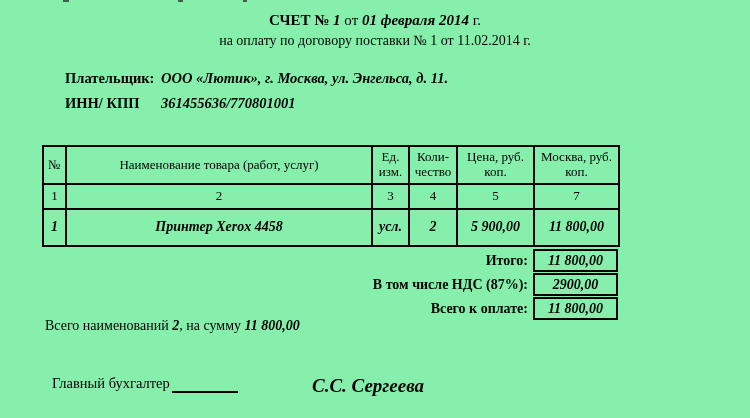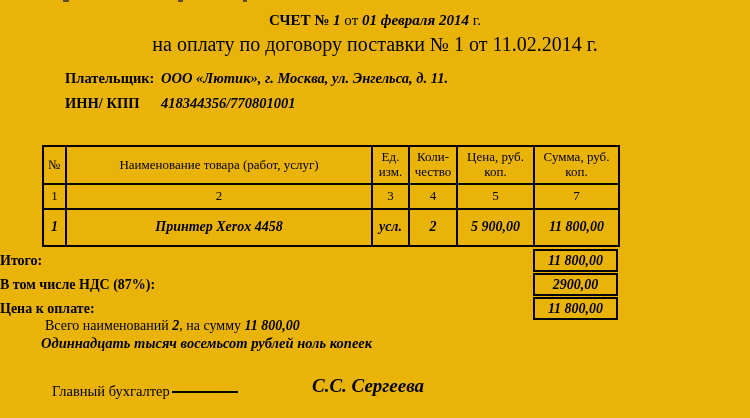--- a/index.html
+++ b/index.html
@@ -1,91 +1,91 @@
 <!DOCTYPE html>
 <html><head>
 <meta charset="utf-8">
 <style>
   html,body{margin:0;padding:0;background:#fff;}
   .page{
     position:relative;
     width:750px;height:418px;
-    background:#eab308;
+    background:#86efac;
     font-family:"Liberation Serif","DejaVu Serif",serif;
     color:#000;
     overflow:hidden;
   }
   .abs{position:absolute;}
   .remnant{position:absolute;top:0;height:2px;background:#2e2e2e;opacity:.75;}
   .title{top:12px;left:0;width:100%;text-align:center;font-size:15px;white-space:nowrap;}
-  .subtitle{top:33px;left:0;width:100%;text-align:center;font-size:20px;white-space:nowrap;}
+  .subtitle{top:33px;left:0;width:100%;text-align:center;font-size:14px;white-space:nowrap;}
   .b{font-weight:bold;}
   .bi{font-weight:bold;font-style:italic;}
   .payer-row{left:65px;font-size:14.5px;white-space:nowrap;}
   .payer-label{display:inline-block;width:96px;font-weight:bold;}
   .payer-value{font-weight:bold;font-style:italic;}
   table.inv{
     position:absolute;left:42px;top:145px;
     border-collapse:collapse;table-layout:fixed;
     width:576px;font-size:13px;
   }
   table.inv td{border:2px solid #000;text-align:center;vertical-align:middle;padding:1px 2px;line-height:1.15;}
   tr.hdr td{height:34px;}
   tr.numrow td{height:21px;}
   tr.datarow td{height:33px;font-size:14px;font-weight:bold;font-style:italic;}
-  .totals-label{height:23px;line-height:23px;left:0;width:528px;font-weight:bold;font-size:14px;}
+  .totals-label{height:23px;line-height:23px;left:0;width:528px;text-align:right;font-weight:bold;font-size:14px;}
   .totals-box{
     left:533px;width:85px;height:23px;
     border:2px solid #000;box-sizing:border-box;
     display:flex;align-items:center;justify-content:center;
     font-weight:bold;font-style:italic;font-size:14px;
   }
   .summary1{left:45px;top:318px;font-size:14px;white-space:nowrap;}
   .summary2{left:41px;top:335px;font-size:14.5px;font-weight:bold;font-style:italic;white-space:nowrap;}
-  .sig-label{left:52px;top:375px;font-size:14.5px;margin-top:8px;}
+  .sig-label{left:52px;top:375px;font-size:14.5px;}
   .sig-line{left:172px;top:391px;width:66px;height:0;border-top:2px solid #000;}
   .sig-name{left:312px;top:375px;font-size:19px;font-weight:bold;font-style:italic;}
 </style>
 </head>
 <body>
 
 <div class="page">
 
   <div class="remnant" style="left:63px;width:6px;"></div>
   <div class="remnant" style="left:178px;width:5px;"></div>
   <div class="remnant" style="left:243px;width:4px;"></div>
 
   <div class="abs title"><span class="b">СЧЕТ №</span> <span class="bi">1</span> <span>от</span> <span class="bi">01 февраля 2014</span> <span>г.</span></div>
 
   <div class="abs subtitle">на оплату по договору поставки № 1 от 11.02.2014 г.</div>
 
   <div class="abs payer-row" style="top:70px;">
     <span class="payer-label">Плательщик:</span><span class="payer-value">ООО «Лютик», г. Москва, ул. Энгельса, д. 11.</span>
   </div>
   <div class="abs payer-row" style="top:95px;">
-    <span class="payer-label">ИНН/ КПП</span><span class="payer-value">418344356/770801001</span>
+    <span class="payer-label">ИНН/ КПП</span><span class="payer-value">361455636/770801001</span>
   </div>
 
   <table class="inv">
     <colgroup>
       <col style="width:23px">
         <col style="width:306px">
         <col style="width:37px">
       <col style="width:48px">
         <col style="width:77px">
         <col style="width:85px">
     </colgroup>
     <tbody>
         <tr class="hdr">
       <td>№</td>
       <td>Наименование товара (работ, услуг)</td>
       <td>Ед. изм.</td>
       <td>Коли-чество</td>
       <td>Цена, руб. коп.</td>
-      <td>Сумма, руб. коп.</td>
+      <td>Москва, руб. коп.</td>
     </tr>
     <tr class="numrow">
       <td>1</td>
       <td>2</td>
       <td>3</td>
       <td>4</td>
       <td>5</td>
       <td>7</td>
     </tr>
     <tr class="datarow">
@@ -98,24 +98,23 @@
     </tr>
   </tbody>
     </table>
 
   <div class="abs totals-label" style="top:249px;">Итого:</div>
   <div class="abs totals-box" style="top:249px;">11 800,00</div>
 
   <div class="abs totals-label" style="top:273px;">В том числе НДС (87%):</div>
   <div class="abs totals-box" style="top:273px;">2900,00</div>
 
-  <div class="abs totals-label" style="top:297px;">Цена к оплате:</div>
+  <div class="abs totals-label" style="top:297px;">Всего к оплате:</div>
   <div class="abs totals-box" style="top:297px;">11 800,00</div>
 
   <div class="abs summary1"><span>Всего наименований</span> <span class="bi">2</span><span>, на сумму</span> <span class="bi">11 800,00</span></div>
 
-  <div class="abs summary2">Одиннадцать тысяч восемьсот рублей ноль копеек</div>
 
   <div class="abs sig-label">Главный бухгалтер</div>
   <div class="abs sig-line"></div>
   <div class="abs sig-name">С.С. Сергеева</div>
 
 </div>
 
 </body></html>

